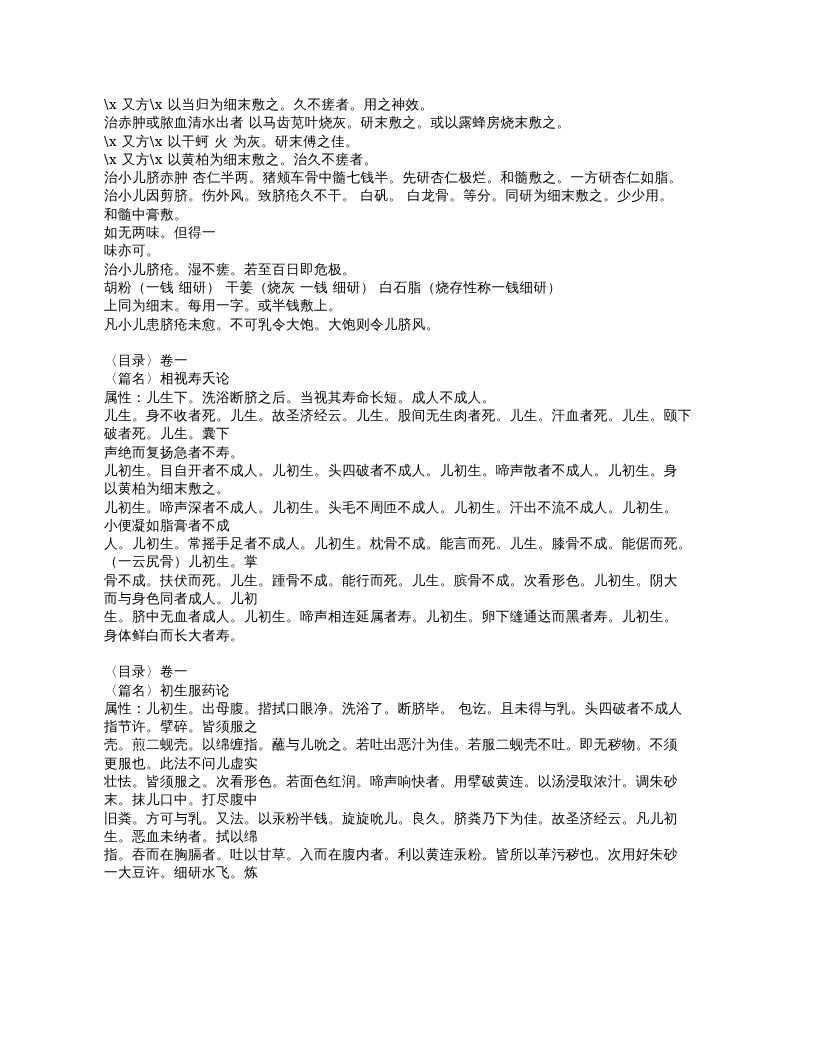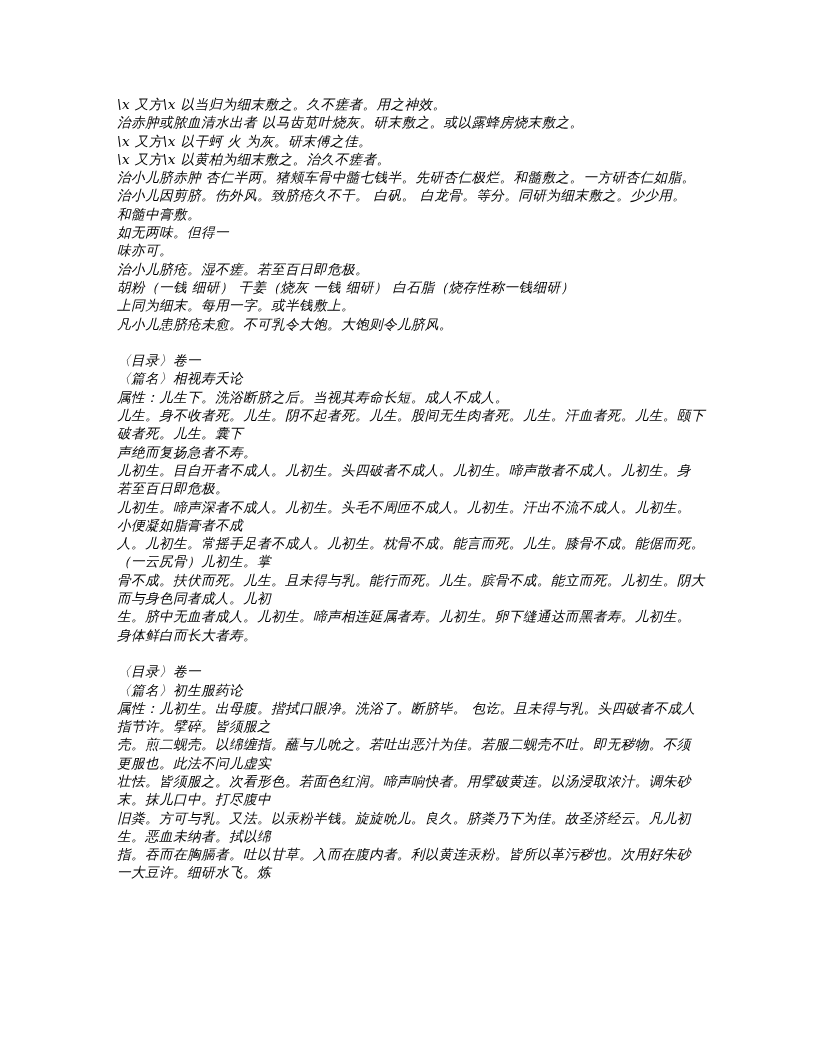--- a/index.html
+++ b/index.html
@@ -10,24 +10,23 @@
   body {
     width: 816px;
     height: 1056px;
     position: relative;
     overflow: hidden;
     font-family: "DejaVu Serif", "Liberation Serif", serif;
     color: #000000;
   }
   .page {
     position: absolute;
-    left: 117px;
+    left: 104px;
     top: 95px;
     width: 590px;
-    font-style: italic;
   }
   .line {
     font-size: 13.6px;
     line-height: 18.3px;
     height: 18.3px;
     white-space: nowrap;
     letter-spacing: 0.4px;
   }
   .blank {
     height: 18.3px;
@@ -53,30 +52,30 @@
     <div class="line">上同为细末。每用一字。或半钱敷上。</div>
     <div class="line">凡小儿患脐疮未愈。不可乳令大饱。大饱则令儿脐风。</div>
   </div>
 
   <div class="blank"></div>
 
   <div>
     <div class="line">〈目录〉卷一</div>
     <div class="line">〈篇名〉相视寿夭论</div>
     <div class="line">属性：儿生下。洗浴断脐之后。当视其寿命长短。成人不成人。</div>
-    <div class="line">儿生。身不收者死。儿生。阴不起者死。儿生。股间无生肉者死。儿生。汗血者死。儿生。颐下</div>
+    <div class="line">儿生。身不收者死。儿生。故圣济经云。儿生。股间无生肉者死。儿生。汗血者死。儿生。颐下</div>
     <div class="line">破者死。儿生。囊下</div>
     <div class="line">声绝而复扬急者不寿。</div>
     <div class="line">儿初生。目自开者不成人。儿初生。头四破者不成人。儿初生。啼声散者不成人。儿初生。身</div>
-    <div class="line">若至百日即危极。</div>
+    <div class="line">以黄柏为细末敷之。</div>
     <div class="line">儿初生。啼声深者不成人。儿初生。头毛不周匝不成人。儿初生。汗出不流不成人。儿初生。</div>
     <div class="line">小便凝如脂膏者不成</div>
     <div class="line">人。儿初生。常摇手足者不成人。儿初生。枕骨不成。能言而死。儿生。膝骨不成。能倨而死。</div>
     <div class="line">（一云尻骨）儿初生。掌</div>
-    <div class="line">骨不成。扶伏而死。儿生。且未得与乳。能行而死。儿生。膑骨不成。能立而死。儿初生。阴大</div>
+    <div class="line">骨不成。扶伏而死。儿生。踵骨不成。能行而死。儿生。膑骨不成。次看形色。儿初生。阴大</div>
     <div class="line">而与身色同者成人。儿初</div>
     <div class="line">生。脐中无血者成人。儿初生。啼声相连延属者寿。儿初生。卵下缝通达而黑者寿。儿初生。</div>
     <div class="line">身体鲜白而长大者寿。</div>
   </div>
 
   <div class="blank"></div>
 
   <div>
     <div class="line">〈目录〉卷一</div>
     <div class="line">〈篇名〉初生服药论</div>

